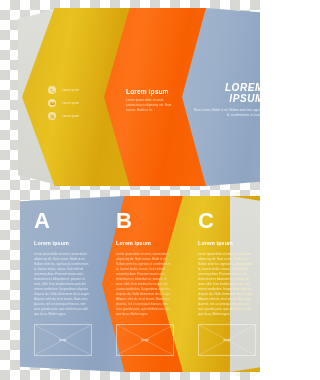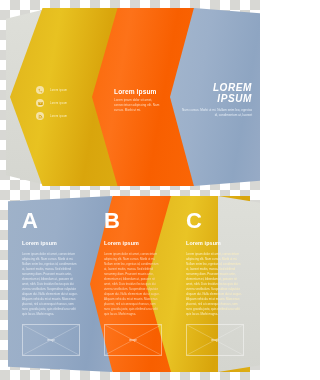--- a/index.html
+++ b/index.html
@@ -18,21 +18,21 @@
     background-image:
       linear-gradient(45deg, #d8d8d4 25%, transparent 25%, transparent 75%, #d8d8d4 75%),
       linear-gradient(45deg, #d8d8d4 25%, transparent 25%, transparent 75%, #d8d8d4 75%);
     background-size: 20px 20px;
     background-position: 0 0, 10px 10px;
   }
 
   
   .brochure {
     position: absolute;
-    left: 4px;
+    left: 16px;
     overflow: hidden;
   }
   #brochure-top    { top: 8px;   width: 260px; height: 178px; }
   #brochure-bottom { top: 196px; width: 260px; height: 176px; }
 
   .fold {
     position: absolute;
     top: 0;
     height: 100%;
     box-sizing: border-box;

